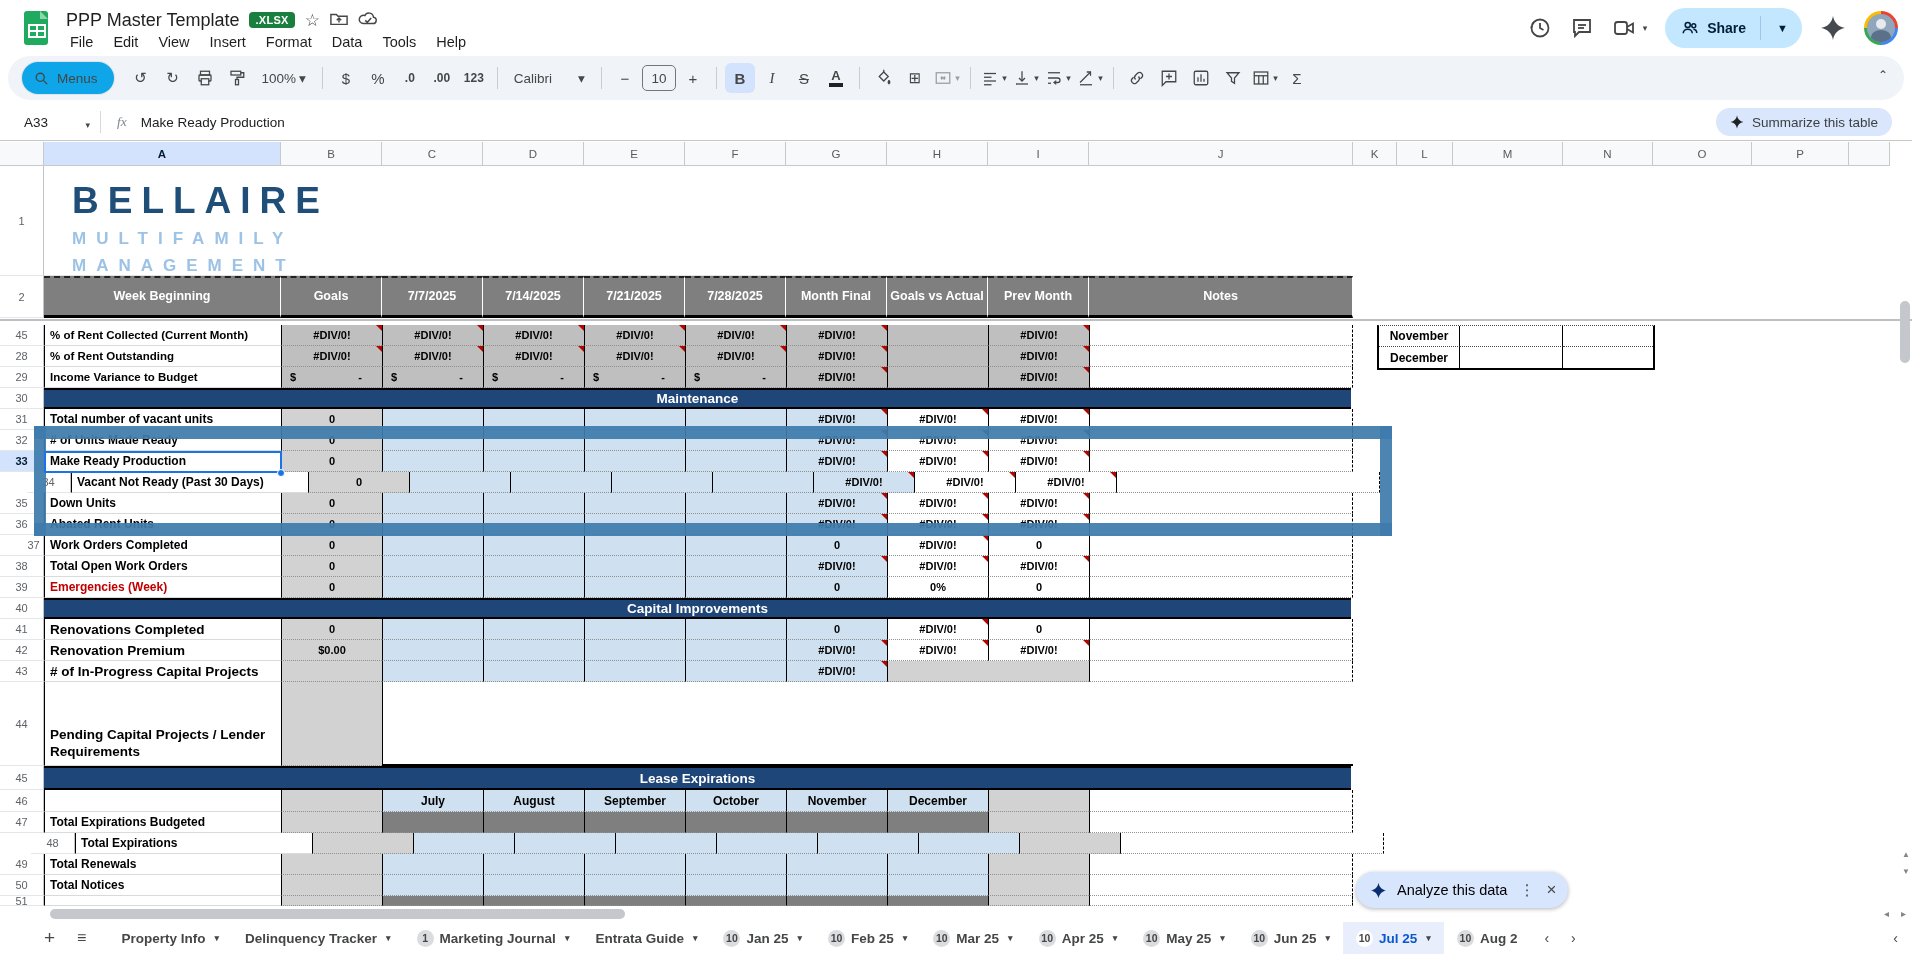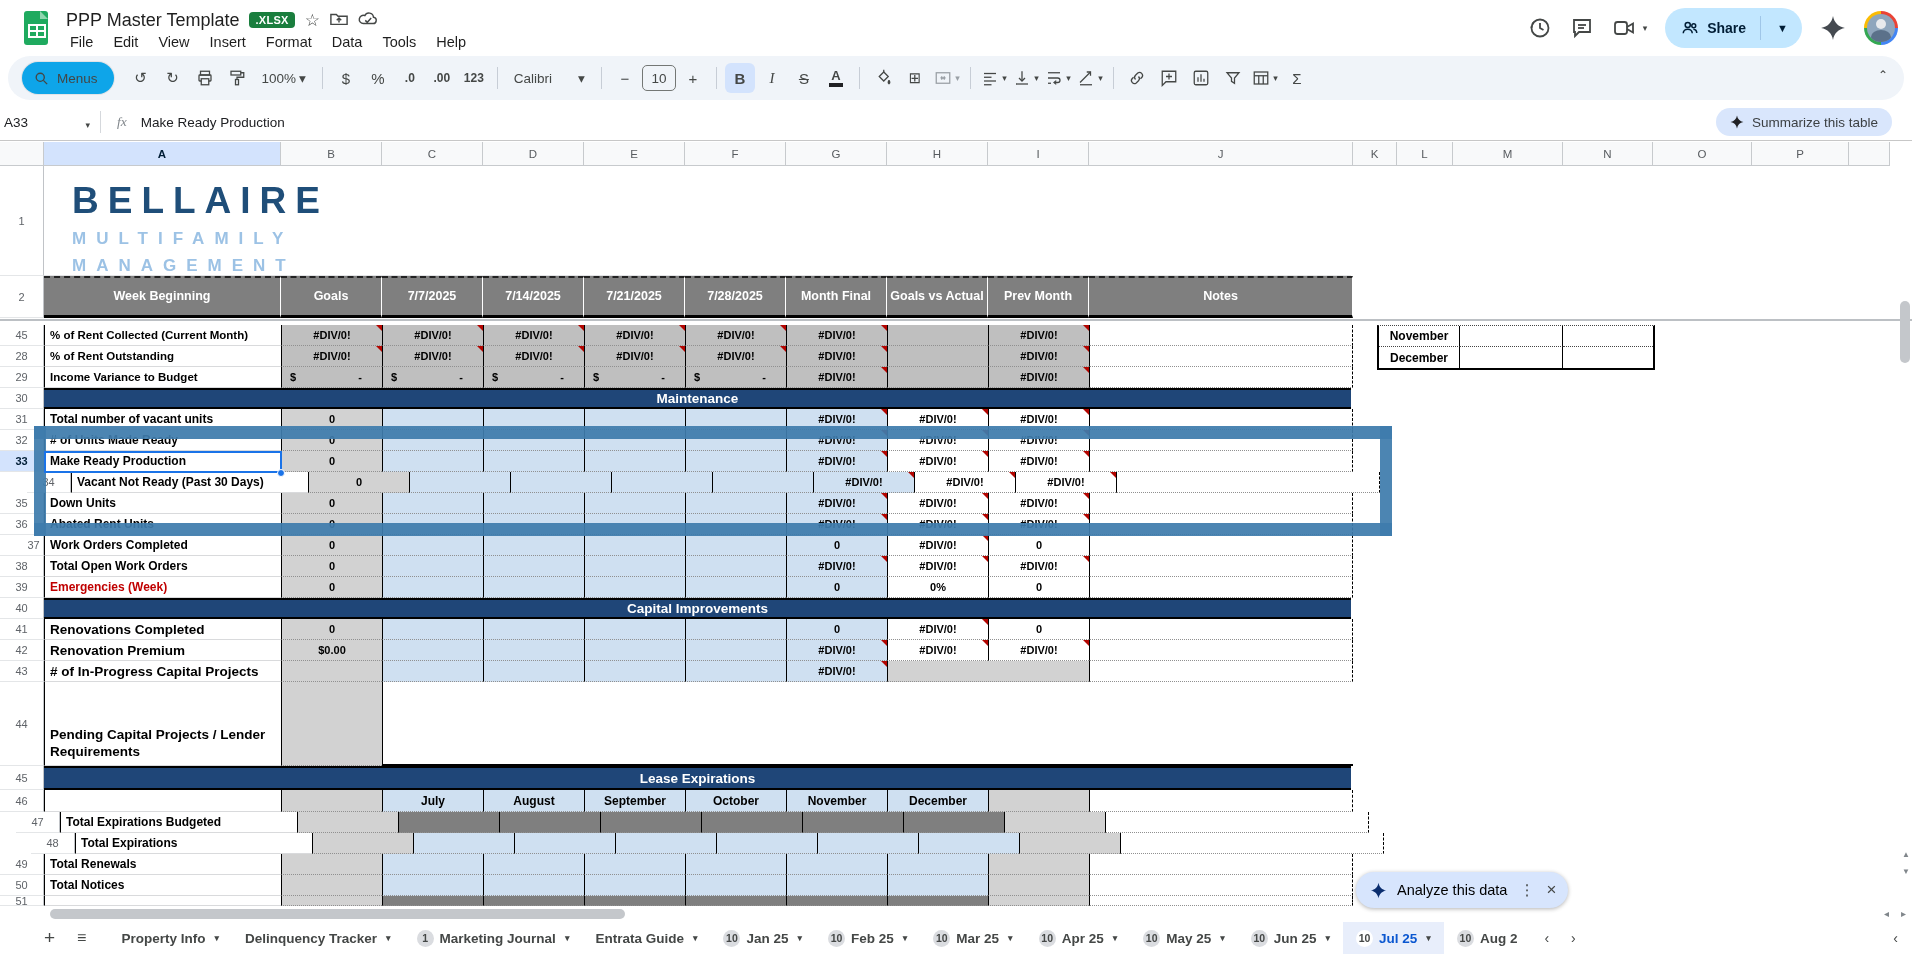--- a/index.html
+++ b/index.html
@@ -41,21 +41,21 @@
   #font-size-box { width:34px; height:26px; border:1px solid #747775; border-radius:5px; display:flex; align-items:center; justify-content:center; font-size:13.5px; color:#444746; background:#f0f4f9; }
   #bold-btn { background:#d3e3fd; font-weight:bold; }
   #italic-btn { font-style:italic; font-family:"Liberation Serif", serif; }
   #strike-btn { text-decoration:line-through; }
   #textcolor-btn { flex-direction:column; line-height:1; font-weight:bold; font-size:13px; }
   #textcolor-btn .bar { width:14px; height:4px; background:#202124; margin-top:1px; }
   #collapse-caret { position:absolute; right:24px; top:68px; color:#444746; font-size:12px; }
 
   
   #formulabar { position:absolute; left:0; top:104px; width:1912px; height:37px; background:#fff; border-bottom:1px solid #c7c7c7; display:flex; align-items:center; }
-  #name-box { width:100px; display:flex; align-items:flex-end; justify-content:space-between; padding:0 10px 0 4px; }
+  #name-box { width:100px; display:flex; align-items:flex-end; justify-content:space-between; padding:0 10px 0 24px; }
   #cell-ref { font-size:13.5px; color:#202124; }
   #fb-divider { width:1px; height:22px; background:#d5d8dc; }
   #fx-label { font-style:italic; font-family:"Liberation Serif", serif; color:#80868b; font-size:13.5px; margin:0 14px 0 16px; }
   #fx-value { font-size:13.5px; color:#202124; }
   #summarize-pill { position:absolute; right:20px; top:4px; display:flex; align-items:center; gap:8px; background:#d9e6fc; border-radius:999px; height:28px; padding:0 14px; cursor:pointer; }
   #summarize-pill span { font-size:13.5px; color:#3c4043; }
 
   
   #grid { position:absolute; left:0; top:142px; width:1912px; height:780px; background:#fff; overflow:hidden; }
   #col-headers { position:absolute; left:0; top:0; height:24px; display:flex; }
@@ -868,21 +868,21 @@
           <div class="cell cG bg-bl monthcell">
             <span>November</span>
           </div>
           <div class="cell cH bg-bl monthcell">
             <span>December</span>
           </div>
           <div class="cell cI bg-g1"></div>
           <div class="cell cJ notesJ"></div>
         </div>
         <div class="grow" style="height: 21px;">
-          <div class="rownum" style="height: 21px; margin-left: 16px;">47</div>
+          <div class="rownum" style="height: 21px;">47</div>
           <div class="cell cA labA ">
             <span>Total Expirations Budgeted</span>
           </div>
           <div class="cell cB bg-g1"></div>
           <div class="cell cC bg-dk"></div>
           <div class="cell cD bg-dk"></div>
           <div class="cell cE bg-dk"></div>
           <div class="cell cF bg-dk"></div>
           <div class="cell cG bg-dk"></div>
           <div class="cell cH bg-dk"></div>

